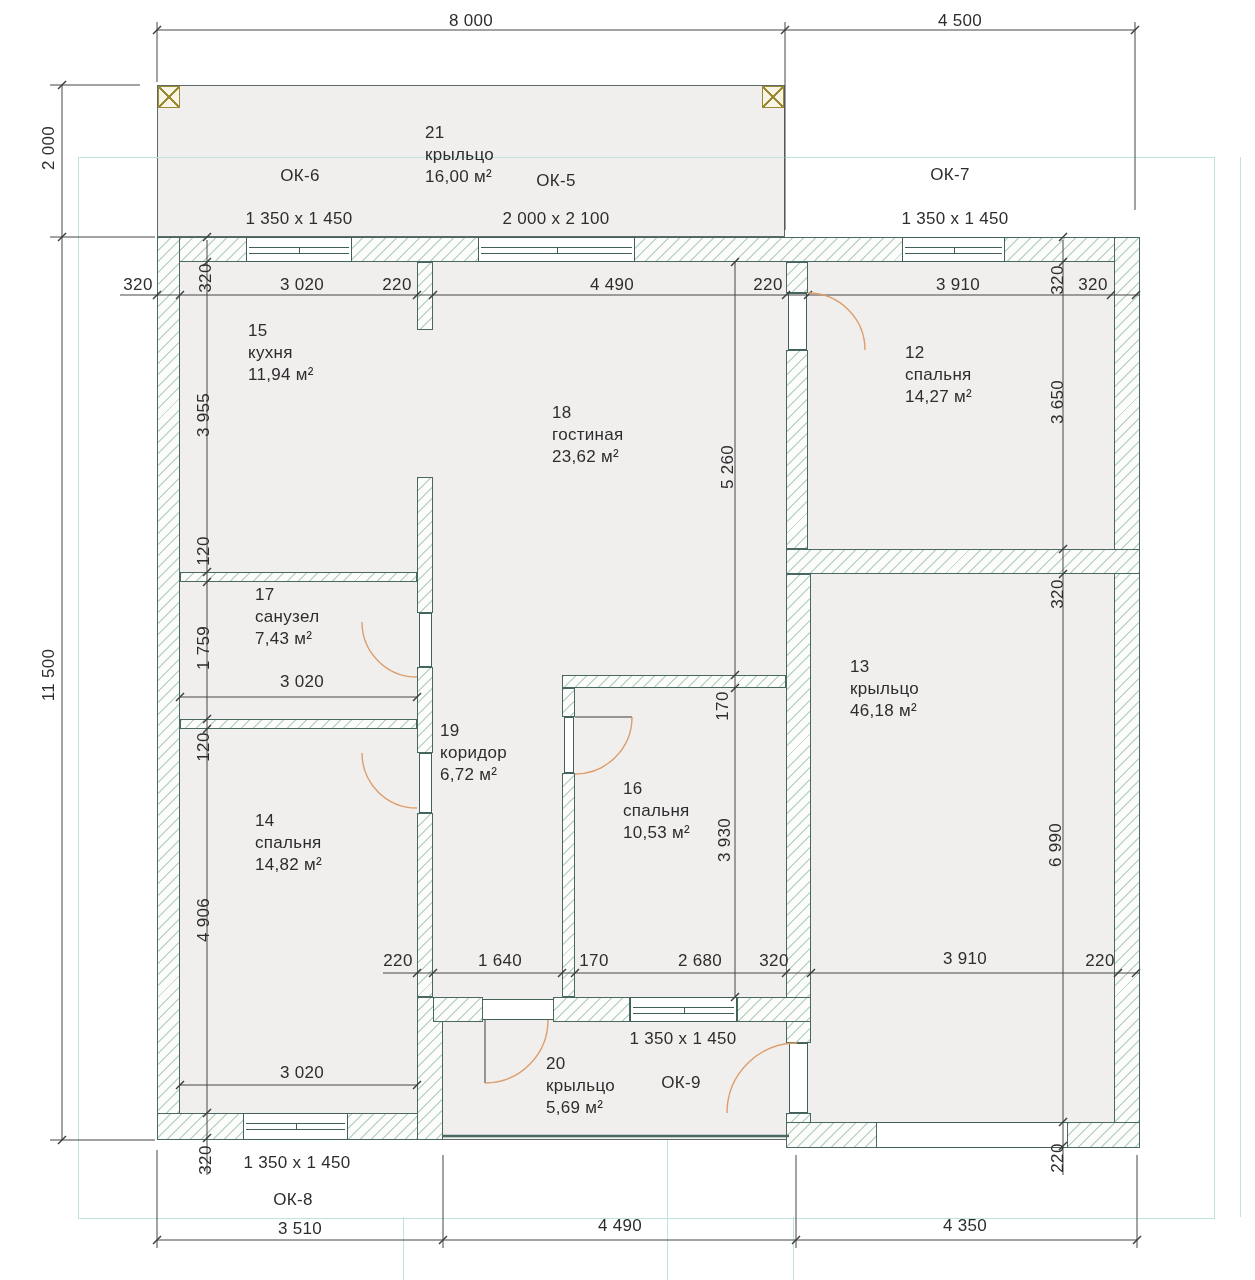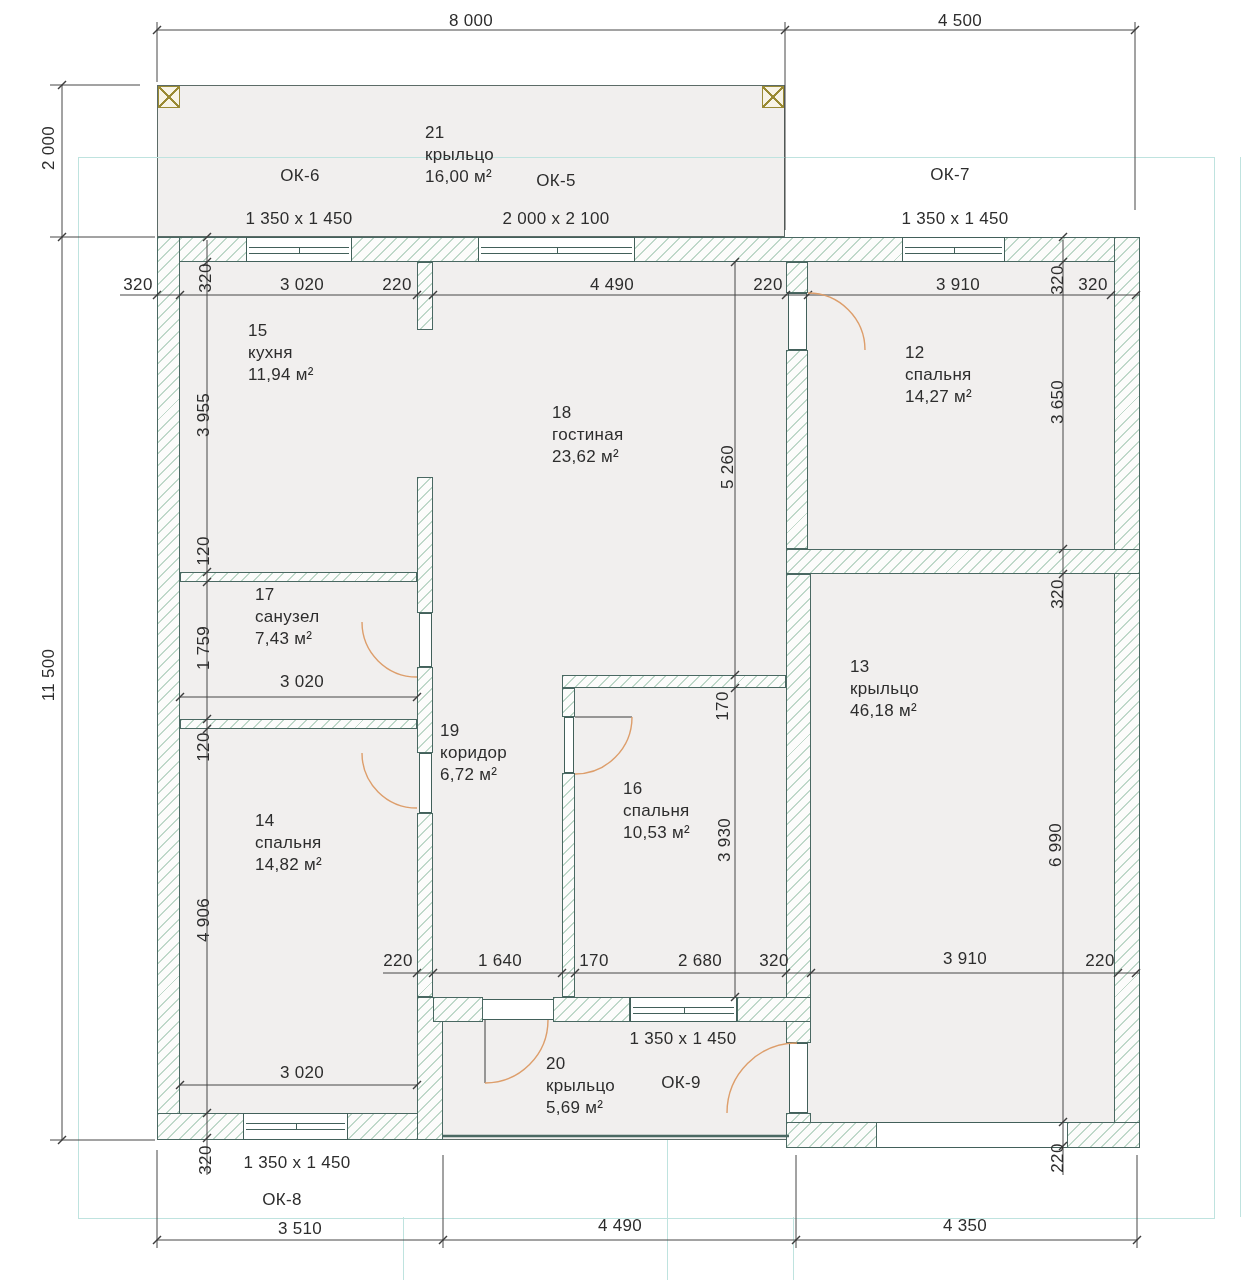--- a/index.html
+++ b/index.html
@@ -225,21 +225,21 @@
   <div class="lbl" style="left:965px;top:1217px;">4 350</div>
 
   <div class="lbl" style="left:300px;top:167px;">ОК-6</div>
   <div class="lbl" style="left:299px;top:210px;">1 350 x 1 450</div>
   <div class="lbl" style="left:556px;top:172px;">ОК-5</div>
   <div class="lbl" style="left:556px;top:210px;">2 000 x 2 100</div>
   <div class="lbl" style="left:950px;top:166px;">ОК-7</div>
   <div class="lbl" style="left:955px;top:210px;">1 350 x 1 450</div>
   <div class="lbl" style="left:681px;top:1074px;">ОК-9</div>
   <div class="lbl" style="left:683px;top:1030px;">1 350 x 1 450</div>
-  <div class="lbl" style="left:282px;top:1191px;text-align:right;">ОК-8</div>
+  <div class="lbl" style="left:293px;top:1191px;text-align:right;">ОК-8</div>
   <div class="lbl" style="left:297px;top:1154px;">1 350 x 1 450</div>
 
   <div class="room" style="left:425px;top:122px;">
       <div>21</div>
       <div>крыльцо</div>
       <div>16,00 м²</div>
     </div>
   <div class="room" style="left:248px;top:320px;">
       <div>15</div>
       <div>кухня</div>

